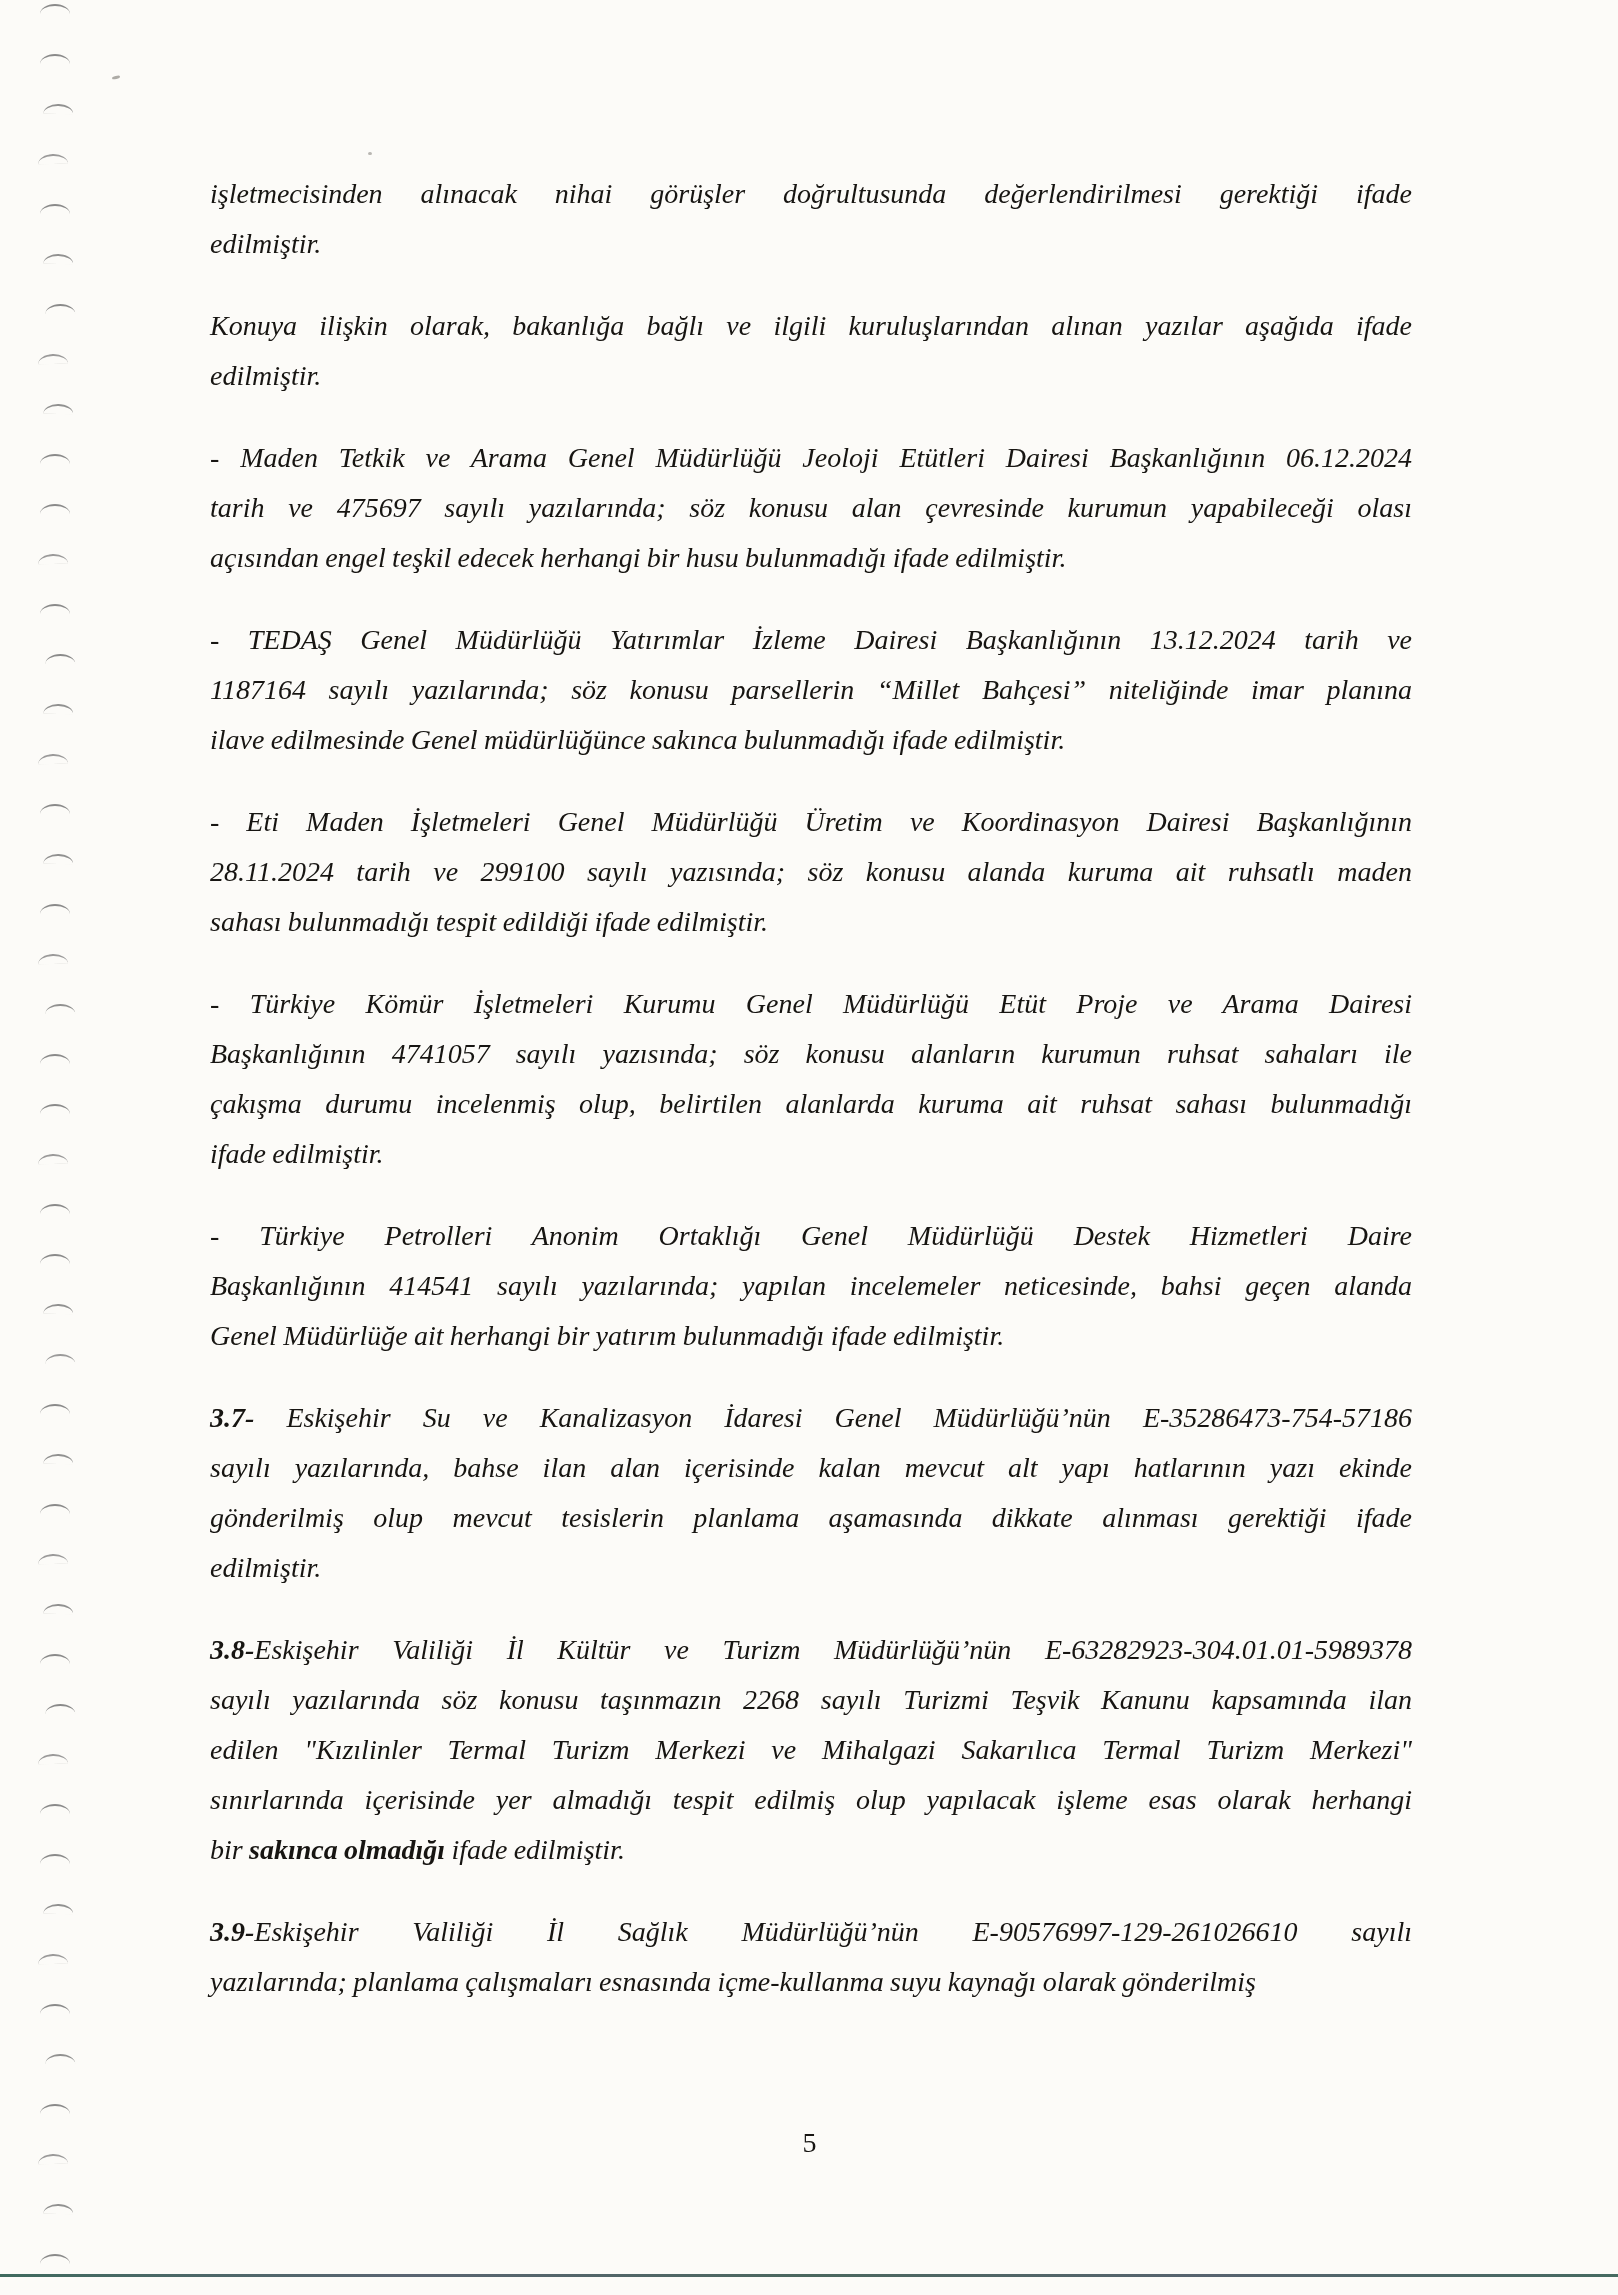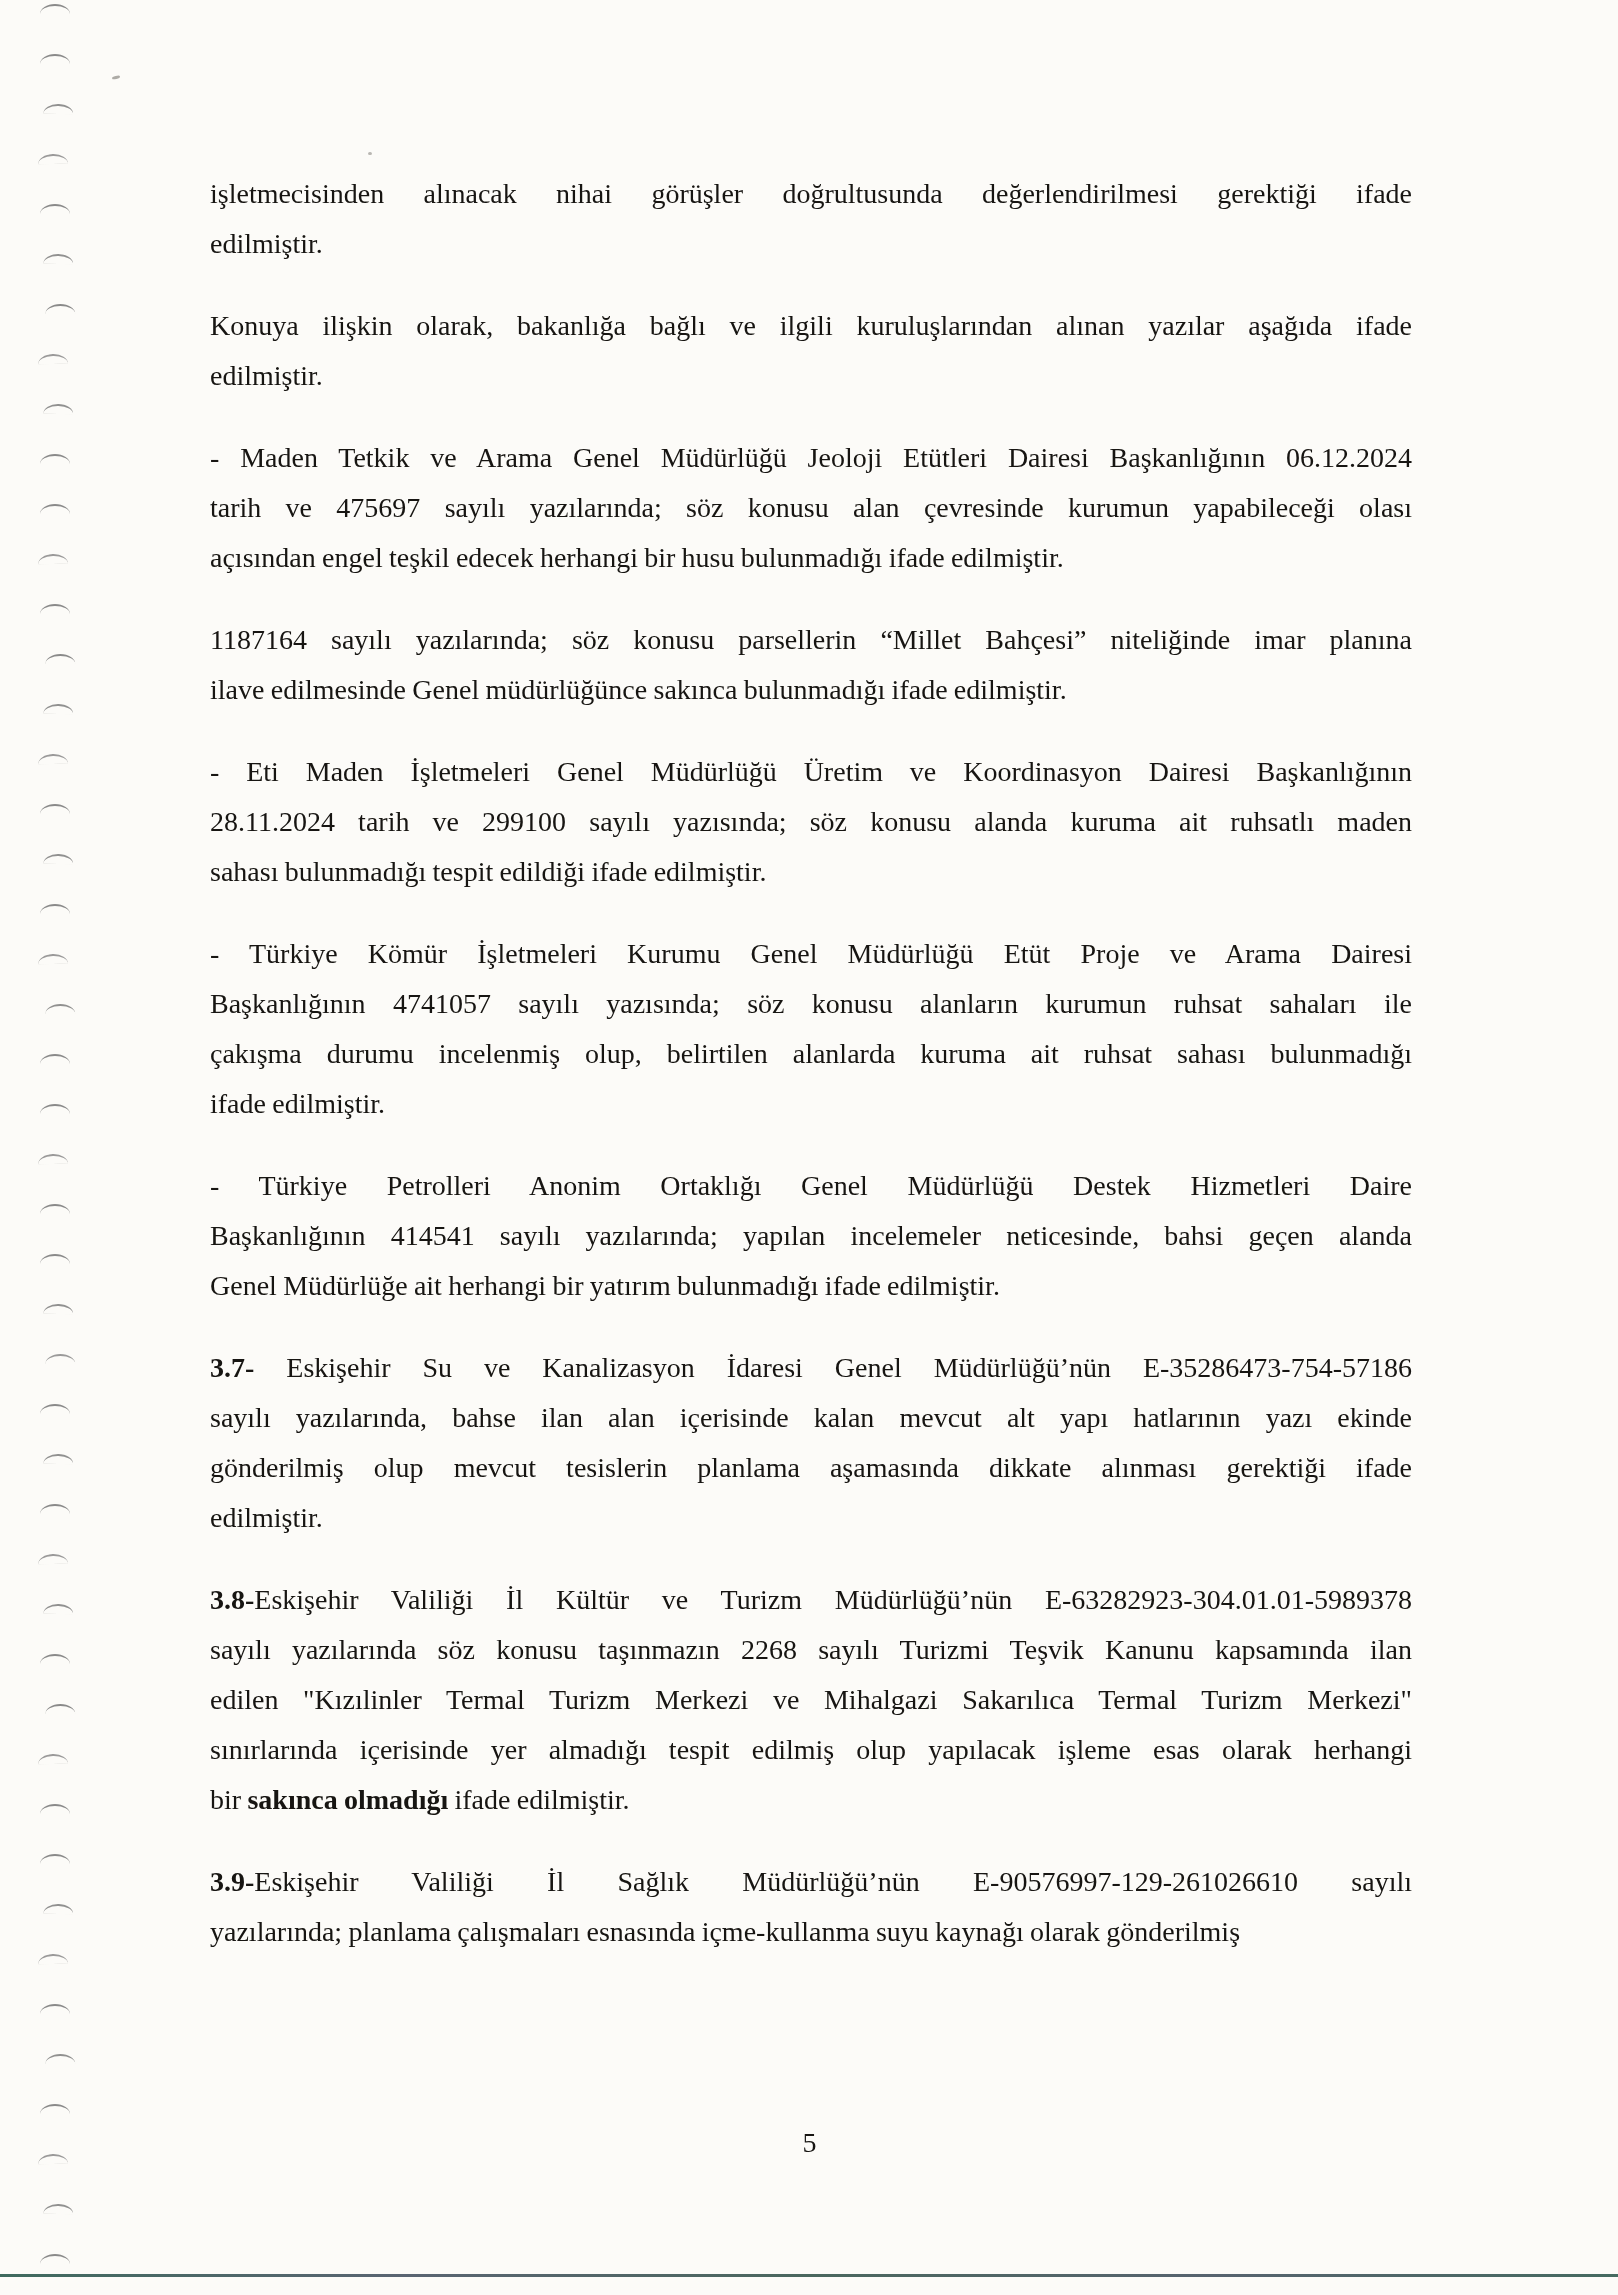--- a/index.html
+++ b/index.html
@@ -38,21 +38,21 @@
   .arc:nth-child(4n) { transform: translateX(-2px) rotate(-1.5deg); border-top-color: rgba(130,130,130,0.8); }
   .arc:nth-child(7n) { transform: translateX(5.3px); }
 
   
   .text-block {
     position: absolute;
     left: 210px;
     top: 169px;
     width: 1202px;
   }
-  .paragraph { margin: 0 0 32px 0; }
+  .paragraph { margin: 0 0 32px 0; font-style: italic; }
   .line {
     font-size: 28px;
     line-height: 50px;
     text-align: justify;
     text-align-last: justify;
     word-spacing: -0.7px;
     white-space: normal;
   }
   .line.last { text-align-last: left; }
   .bold { font-weight: 700; }
@@ -144,20 +144,21 @@
     <div class="paragraph">
       <div class="line"><span>Konuya ilişkin olarak, bakanlığa bağlı ve ilgili kuruluşlarından alınan yazılar aşağıda ifade</span></div>
       <div class="line last"><span>edilmiştir.</span></div>
     </div>
     <div class="paragraph">
       <div class="line"><span>- Maden Tetkik ve Arama Genel Müdürlüğü Jeoloji Etütleri Dairesi Başkanlığının 06.12.2024</span></div>
       <div class="line"><span>tarih ve 475697 sayılı yazılarında; söz konusu alan çevresinde kurumun yapabileceği olası</span></div>
       <div class="line last"><span>açısından engel teşkil edecek herhangi bir husu bulunmadığı ifade edilmiştir.</span></div>
     </div>
     <div class="paragraph">
+      <div class="line"><span>- TEDAŞ Genel Müdürlüğü Yatırımlar İzleme Dairesi Başkanlığının 13.12.2024 tarih ve</span></div>
       <div class="line"><span>1187164 sayılı yazılarında; söz konusu parsellerin “Millet Bahçesi” niteliğinde imar planına</span></div>
       <div class="line last"><span>ilave edilmesinde Genel müdürlüğünce sakınca bulunmadığı ifade edilmiştir.</span></div>
     </div>
     <div class="paragraph">
       <div class="line"><span>- Eti Maden İşletmeleri Genel Müdürlüğü Üretim ve Koordinasyon Dairesi Başkanlığının</span></div>
       <div class="line"><span>28.11.2024 tarih ve 299100 sayılı yazısında; söz konusu alanda kuruma ait ruhsatlı maden</span></div>
       <div class="line last"><span>sahası bulunmadığı tespit edildiği ifade edilmiştir.</span></div>
     </div>
     <div class="paragraph">
       <div class="line"><span>- Türkiye Kömür İşletmeleri Kurumu Genel Müdürlüğü Etüt Proje ve Arama Dairesi</span></div>

